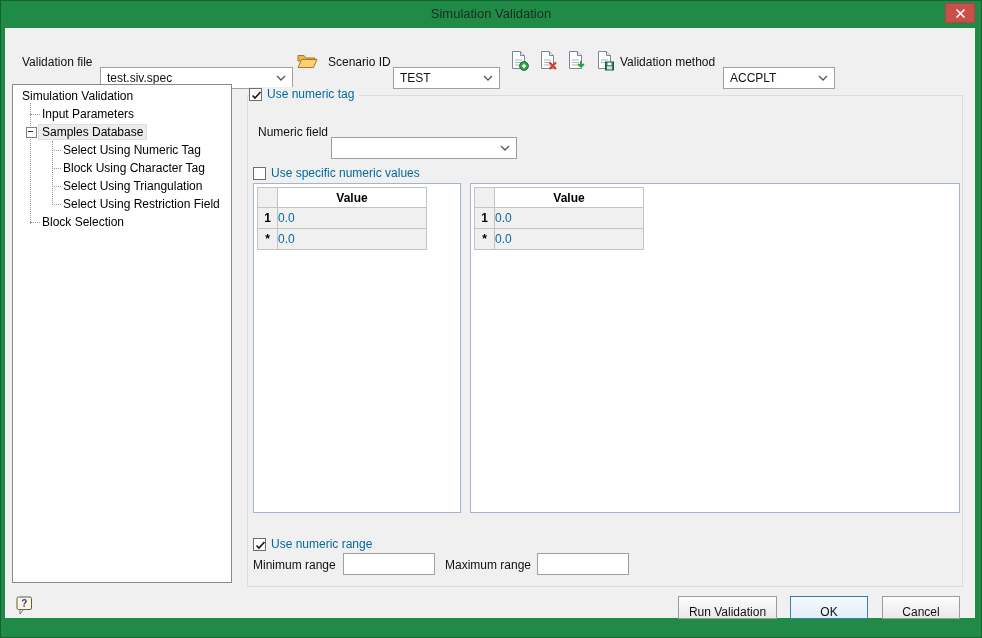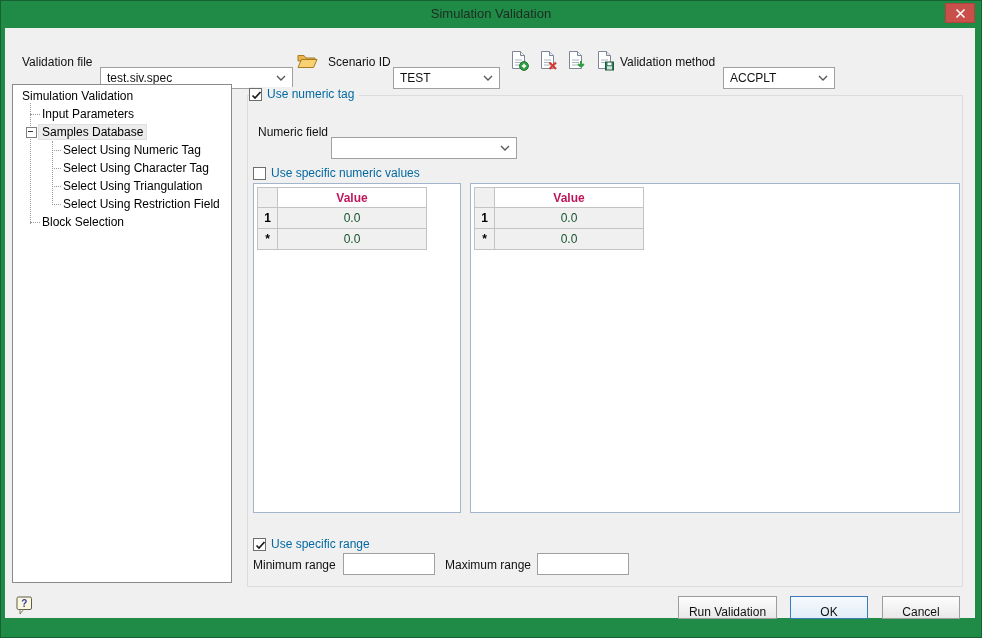--- a/index.html
+++ b/index.html
@@ -28,23 +28,23 @@
   .groupbox{border:1px solid #dcdcdc;box-sizing:border-box;}
   .cbrow{display:inline-flex;align-items:center;gap:5px;font-size:12px;color:#0369a1;background:#f0f0f0;padding-right:5px;white-space:nowrap;}
   .cb{width:13px;height:13px;background:#fff;border:1px solid #6e6e6e;box-sizing:border-box;position:relative;flex:none;}
   .cb svg{position:absolute;left:0;top:0;}
   .tpanel{background:#fff;border:1px solid #a3b5cc;box-sizing:border-box;overflow:hidden;}
   table.grid{border-collapse:collapse;margin:3px 0 0 3px;font-size:12px;table-layout:fixed;}
   .grid th,.grid td{border:1px solid #c3c3c3;padding:0;}
   .grid tr{height:21px;}
   .grid tr.hrow{height:20px;}
   .corner{width:19px;background:#f0f0f0;}
-  .vhead{width:148px;background:#fff;font-weight:bold;text-align:center;color:#be185d;}
+  .vhead{width:148px;background:#fff;font-weight:bold;text-align:center;color:#000000;}
   .rhead{background:#f0f0f0;font-weight:bold;text-align:center;color:#000;}
-  .vcell{background:#f0f0f0;color:#14532d;text-align:center;padding-right:5px;}
+  .vcell{background:#f0f0f0;color:#0369a1;text-align:left;padding-right:5px;}
   .tinput{border:1px solid #a0a0a0;background:#fff;box-sizing:border-box;font-size:12px;padding:0 4px;font-family:inherit;}
   .btn{font-family:inherit;font-size:12px;color:#111;background:linear-gradient(#fdfdfd,#e9e9e9);border:1px solid #9c9c9c;box-sizing:border-box;padding:8px;cursor:default;}
   .btn.default{border-color:#3d7ab8;background:linear-gradient(#f4f9fd,#e3eef8);}
 </style>
 </head>
 <body>
 
 <div class="window">
 
   <div class="titlebar">
@@ -133,21 +133,21 @@
       <div class="guide-h" style="left:39px;top:65px;width:9px;"></div>
       <div class="guide-h" style="left:39px;top:83px;width:9px;"></div>
       <div class="guide-h" style="left:39px;top:101px;width:9px;"></div>
       <div class="guide-h" style="left:39px;top:119px;width:9px;"></div>
       <div class="expander" style="left:13px;top:42px;"></div>
 
       <div class="titem" style="left:9px;top:2px;"><span>Simulation Validation</span></div>
       <div class="titem" style="left:29px;top:20px;"><span>Input Parameters</span></div>
       <div class="titem" style="left:29px;top:38px;"><span class="hl">Samples Database</span></div>
       <div class="titem" style="left:50px;top:56px;"><span>Select Using Numeric Tag</span></div>
-      <div class="titem" style="left:50px;top:74px;"><span>Select Using Character Tag</span></div>
+      <div class="titem" style="left:50px;top:74px;"><span>Block Using Character Tag</span></div>
       <div class="titem" style="left:50px;top:110px;"><span>Select Using Restriction Field</span></div>
       <div class="titem" style="left:50px;top:92px;"><span>Select Using Triangulation</span></div>
       <div class="titem" style="left:29px;top:128px;"><span>Block Selection</span></div>
     </div>
 
     <div class="groupbox abs" style="left:242px;top:67px;width:716px;height:492px;"></div>
 
     <label class="cbrow abs" style="left:244px;top:59px;">
       <span class="cb">
         <svg width="13" height="13" viewBox="0 0 13 13">
@@ -207,21 +207,21 @@
       </tbody>
         </table>
     </div>
 
     <label class="cbrow abs" style="left:248px;top:509px;">
       <span class="cb">
         <svg width="13" height="13" viewBox="0 0 13 13">
             <path d="M2.5 6.5 L5 9 L10.5 3" stroke="#1a1a1a" stroke-width="1.7" fill="none"></path>
           </svg>
       </span>
-      <span>Use specific range</span>
+      <span>Use numeric range</span>
     </label>
 
     <span class="lbl abs" style="left:248px;top:530px;">Minimum range</span>
     <input class="tinput abs" style="left: 338px; top: 525px; width: 92px; height: 22px;" value="">
     <span class="lbl abs" style="left:440px;top:530px;">Maximum range</span>
     <input class="tinput abs" style="left: 532px; top: 525px; width: 92px; height: 22px;" value="">
 
     <button class="iconbtn abs" style="left:11px;top:568px;width:18px;height:20px;">
       <svg width="18" height="20" viewBox="0 0 18 20">
         <rect x="1" y="1" width="14.5" height="12.5" rx="1.5" fill="#fcf7dd" stroke="#5f5f4e"></rect>

